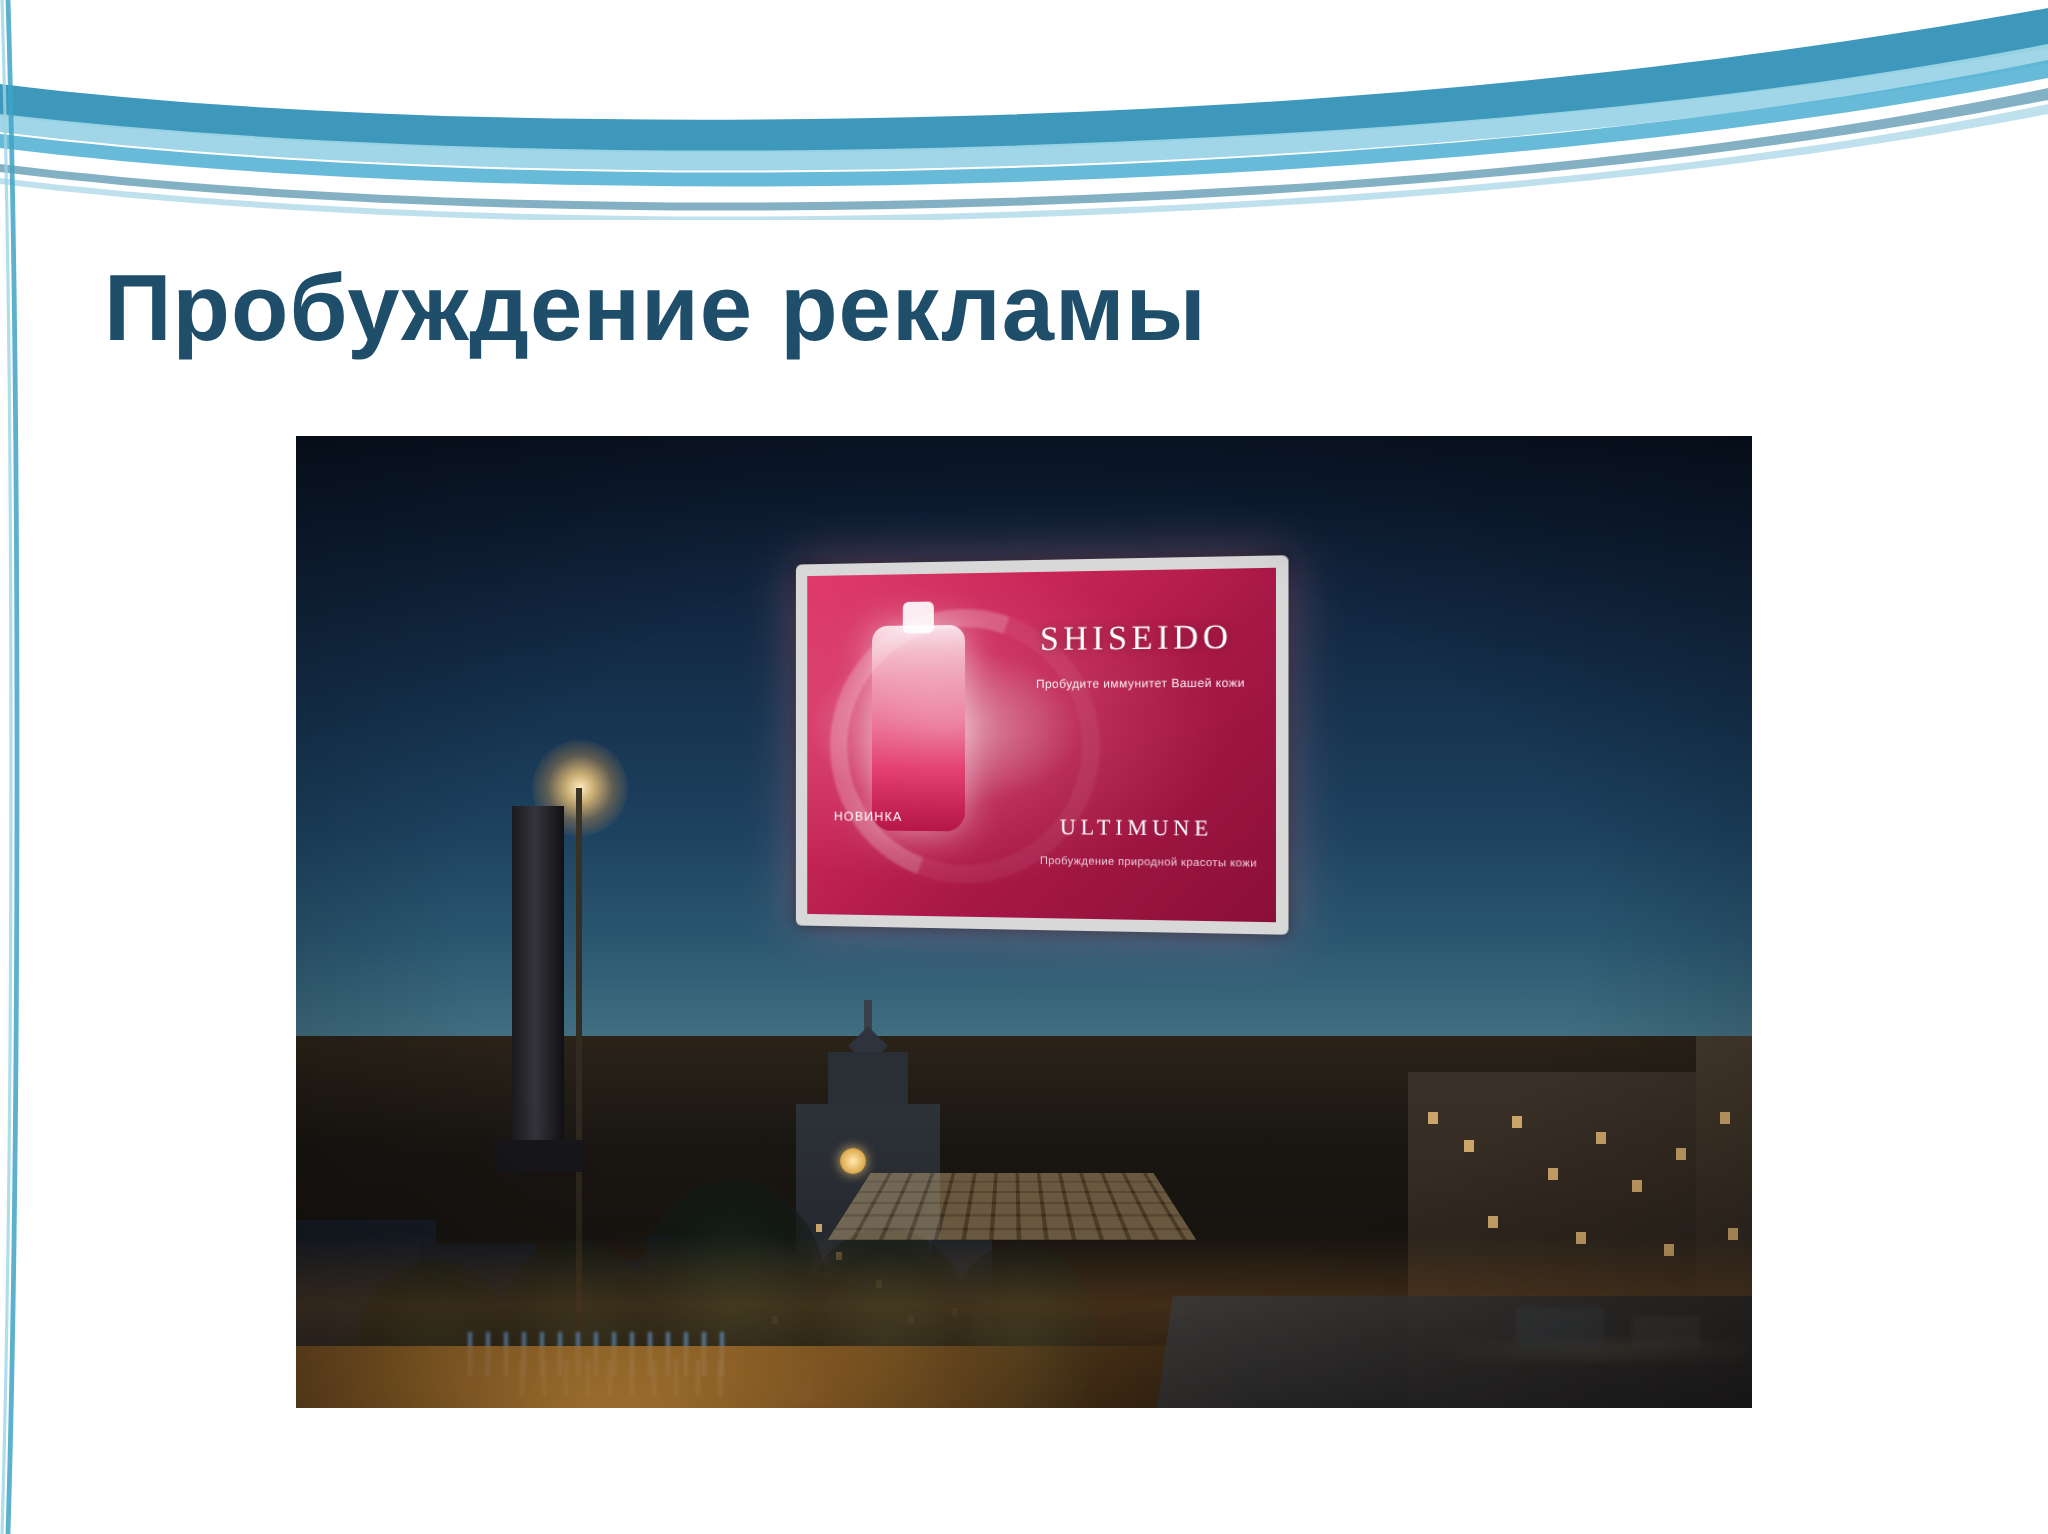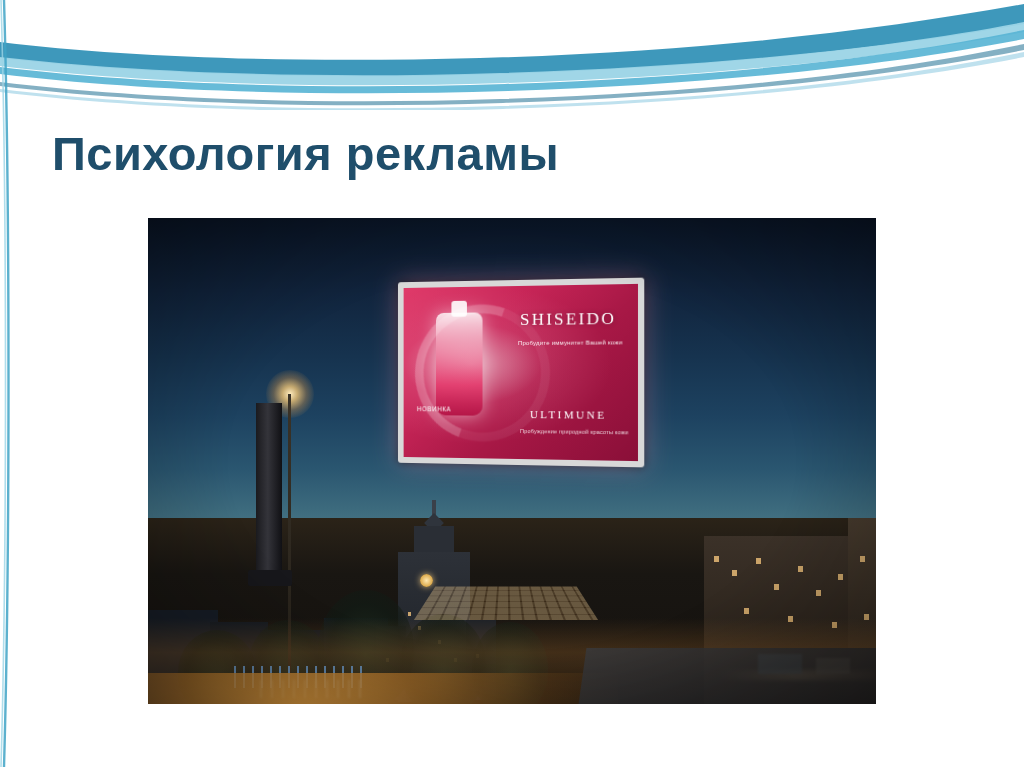--- a/index.html
+++ b/index.html
@@ -296,21 +296,21 @@
     </svg>
   </div>
 
   <div class="left-accent">
     <svg width="14" height="767" viewBox="0 0 14 767" xmlns="http://www.w3.org/2000/svg">
       <path d="M4,0 C10,200 10,560 4,767" stroke="#3fa3c6" stroke-width="2.4" fill="none" opacity="0.85"></path>
       <path d="M1,0 C7,200 7,560 1,767" stroke="#9bd4e6" stroke-width="1.6" fill="none" opacity="0.8"></path>
     </svg>
   </div>
 
-  <div class="title">Психология рекламы</div>
+  <div class="title">Пробуждение рекламы</div>
 
   <div class="photo-wrap">
     <div class="photo">
 
       <div class="sky"></div>
       <div class="ground"></div>
 
       <div class="bldg" style="left:0px; top:392px; width:70px; height:96px; background:#171d26;"></div>
       <div class="bldg" style="left:62px; top:404px; width:58px; height:84px; background:#141a22;"></div>
       <div class="bldg" style="left:112px; top:412px; width:70px; height:76px; background:#11171f;"></div>

